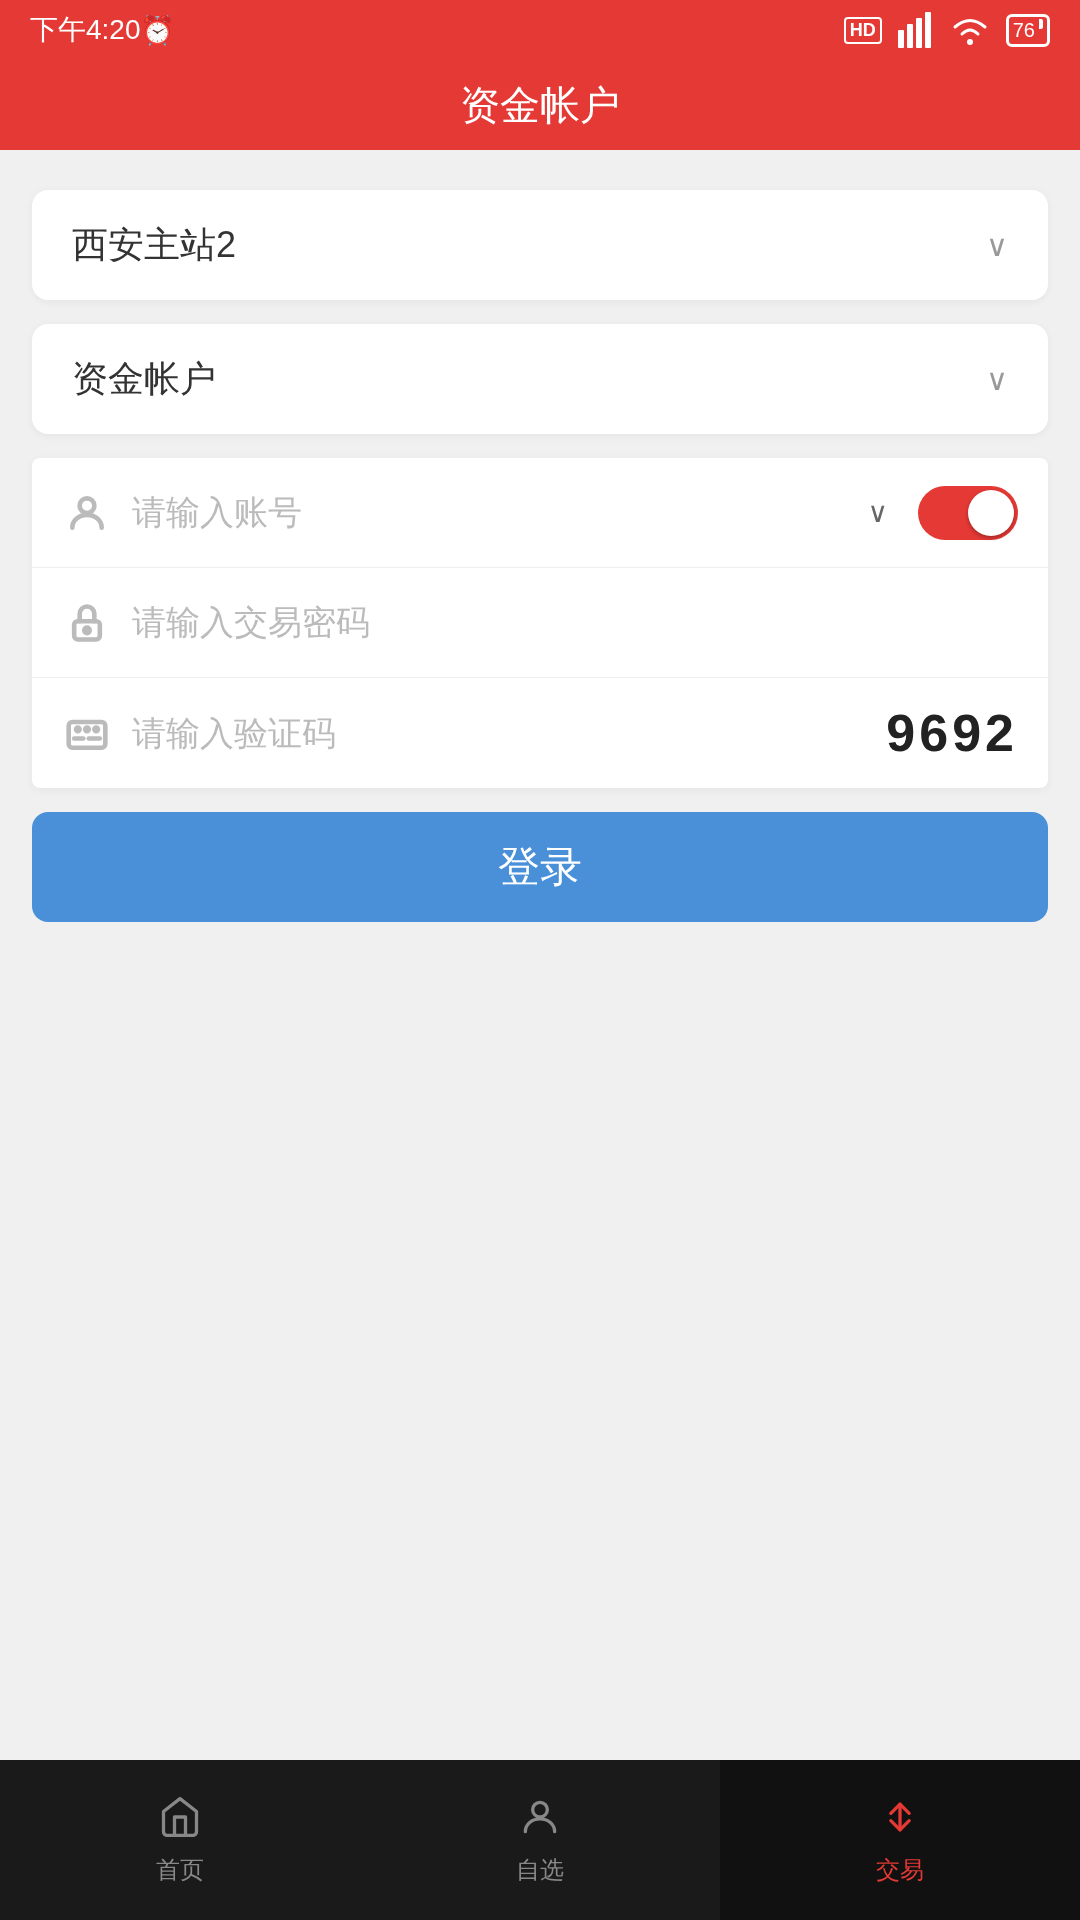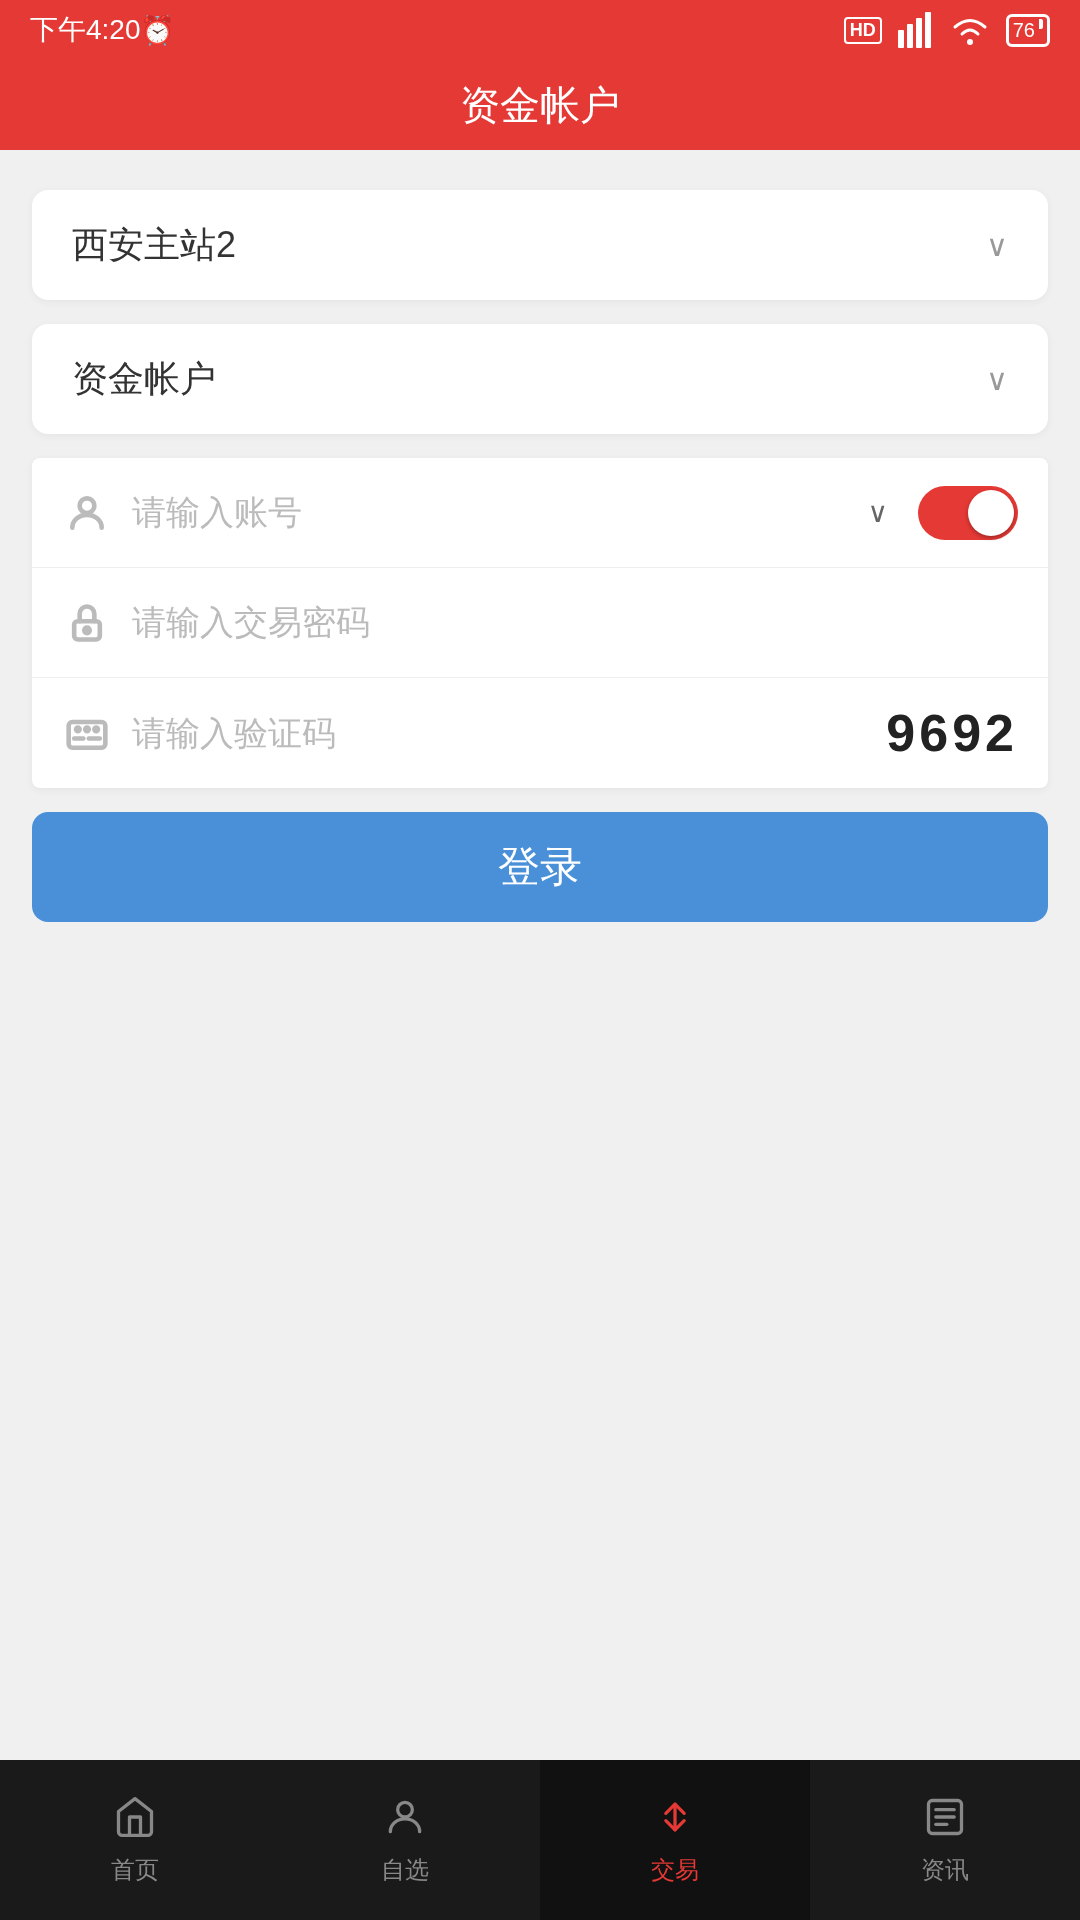--- a/index.html
+++ b/index.html
@@ -363,25 +363,14 @@
     <span class="nav-icon">
       <svg width="44" height="44" viewBox="0 0 24 24" fill="none" stroke="#e53935" stroke-width="1.8" stroke-linecap="round" stroke-linejoin="round">
         <line x1="12" y1="5" x2="12" y2="19"></line>
         <polyline points="7 10 12 5 17 10"></polyline>
         <polyline points="17 14 12 19 7 14"></polyline>
       </svg>
     </span>
     <span class="nav-label">交易</span>
   </div>
 
-  <div class="nav-item">
-    <span class="nav-icon">
-      <svg width="44" height="44" viewBox="0 0 24 24" fill="none" stroke="#888" stroke-width="1.8" stroke-linecap="round" stroke-linejoin="round">
-        <rect x="3" y="3" width="18" height="18" rx="2"></rect>
-        <line x1="7" y1="8" x2="17" y2="8"></line>
-        <line x1="7" y1="12" x2="17" y2="12"></line>
-        <line x1="7" y1="16" x2="13" y2="16"></line>
-      </svg>
-    </span>
-    <span class="nav-label">资讯</span>
-  </div>
 
 </div>
 
 </body></html>

